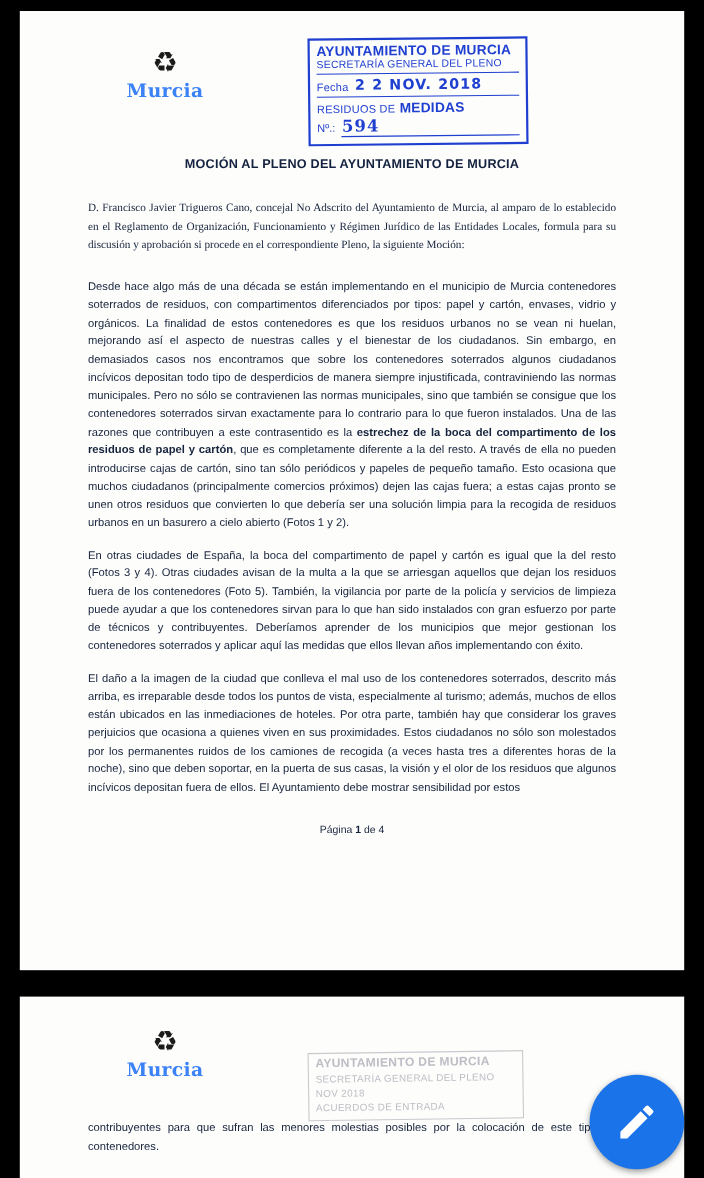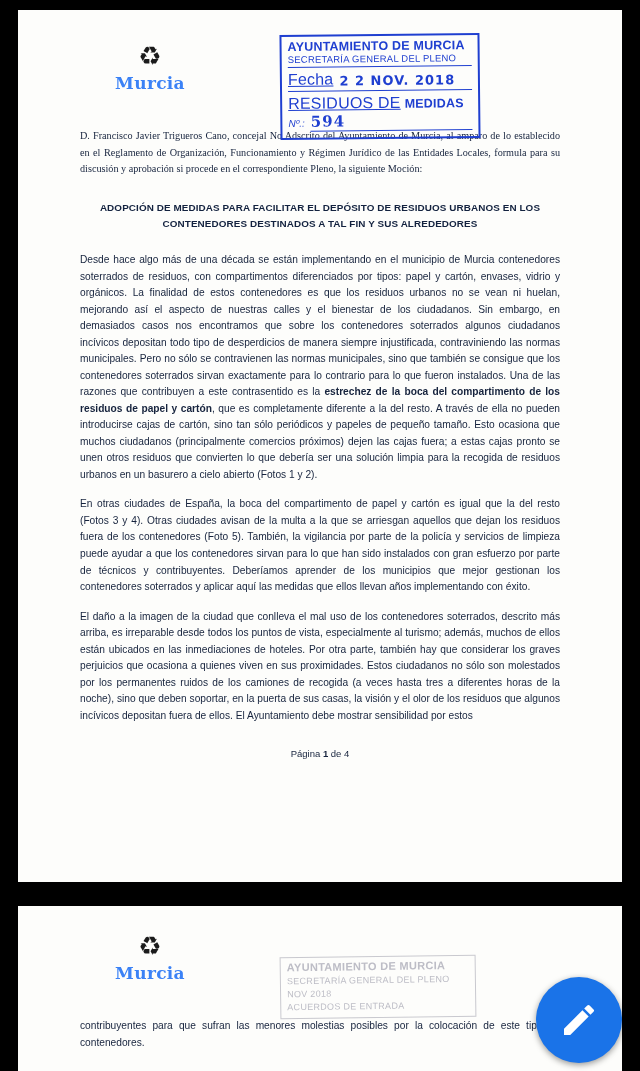--- a/index.html
+++ b/index.html
@@ -90,23 +90,22 @@
   }
   .stamp-row {
     display: flex;
     align-items: flex-end;
     gap: 6px;
     border-bottom: 1.5px solid #1f3fd0;
     padding-bottom: 2px;
     margin-bottom: 3px;
   }
   .stamp-lbl {
-    font-size: 16px;
-    letter-spacing: 0.2px;
-    text-decoration: underline;
+    font-size: 10px;
+    letter-spacing: 0.2px;
   }
   .stamp-val {
     font-family: "DejaVu Sans", sans-serif;
     font-size: 13px;
     font-weight: bold;
     letter-spacing: 1px;
   }
   .stamp-row2 {
     display: flex;
     align-items: baseline;
@@ -117,21 +116,20 @@
     font-weight: bold;
     letter-spacing: 0.2px;
   }
   .stamp-row3 {
     display: flex;
     align-items: baseline;
     gap: 6px;
   }
   .stamp-num-lbl {
     font-size: 10px;
-    font-style: italic;
   }
   .stamp-num-val {
     font-family: "DejaVu Serif", serif;
     font-size: 15px;
     font-weight: bold;
     letter-spacing: 1px;
     border-bottom: 1.5px solid #1f3fd0;
     flex: 1;
   }
 
@@ -248,24 +246,24 @@
         <span class="stamp-entrada">MEDIDAS</span>
       </div>
       <div class="stamp-row3">
         <span class="stamp-num-lbl">Nº.:</span>
         <span class="stamp-num-val">594</span>
       </div>
     </div>
 
   </div>
 
+  <div class="doc-title">MOCIÓN AL PLENO DEL AYUNTAMIENTO DE MURCIA</div>
 
   <div class="para intro">D. Francisco Javier Trigueros Cano, concejal No Adscrito del Ayuntamiento de Murcia, al amparo de lo establecido en el Reglamento de Organización, Funcionamiento y Régimen Jurídico de las Entidades Locales, formula para su discusión y aprobación si procede en el correspondiente Pleno, la siguiente Moción:</div>
 
-  <div class="motion-title">ADOPCIÓN DE MEDIDAS PARA FACILITAR EL DEPÓSITO DE RESIDUOS URBANOS EN LOS CONTENEDORES DESTINADOS A TAL FIN Y SUS ALREDEDORES</div>
 
   <div class="para">
     <span>Desde hace algo más de una década se están implementando en el municipio de Murcia contenedores soterrados de residuos, con compartimentos diferenciados por tipos: papel y cartón, envases, vidrio y orgánicos. La finalidad de estos contenedores es que los residuos urbanos no se vean ni huelan, mejorando así el aspecto de nuestras calles y el bienestar de los ciudadanos. Sin embargo, en demasiados casos nos encontramos que sobre los contenedores soterrados algunos ciudadanos incívicos depositan todo tipo de desperdicios de manera siempre injustificada, contraviniendo las normas municipales. Pero no sólo se contravienen las normas municipales, sino que también se consigue que los contenedores soterrados sirvan exactamente para lo contrario para lo que fueron instalados. Una de las razones que contribuyen a este contrasentido es la </span><b>estrechez de la boca del compartimento de los residuos de papel y cartón</b><span>, que es completamente diferente a la del resto. A través de ella no pueden introducirse cajas de cartón, sino tan sólo periódicos y papeles de pequeño tamaño. Esto ocasiona que muchos ciudadanos (principalmente comercios próximos) dejen las cajas fuera; a estas cajas pronto se unen otros residuos que convierten lo que debería ser una solución limpia para la recogida de residuos urbanos en un basurero a cielo abierto (Fotos 1 y 2).</span>
   </div>
 
   <div class="para">En otras ciudades de España, la boca del compartimento de papel y cartón es igual que la del resto (Fotos 3 y 4). Otras ciudades avisan de la multa a la que se arriesgan aquellos que dejan los residuos fuera de los contenedores (Foto 5). También, la vigilancia por parte de la policía y servicios de limpieza puede ayudar a que los contenedores sirvan para lo que han sido instalados con gran esfuerzo por parte de técnicos y contribuyentes. Deberíamos aprender de los municipios que mejor gestionan los contenedores soterrados y aplicar aquí las medidas que ellos llevan años implementando con éxito.</div>
 
   <div class="para">El daño a la imagen de la ciudad que conlleva el mal uso de los contenedores soterrados, descrito más arriba, es irreparable desde todos los puntos de vista, especialmente al turismo; además, muchos de ellos están ubicados en las inmediaciones de hoteles. Por otra parte, también hay que considerar los graves perjuicios que ocasiona a quienes viven en sus proximidades. Estos ciudadanos no sólo son molestados por los permanentes ruidos de los camiones de recogida (a veces hasta tres a diferentes horas de la noche), sino que deben soportar, en la puerta de sus casas, la visión y el olor de los residuos que algunos incívicos depositan fuera de ellos. El Ayuntamiento debe mostrar sensibilidad por estos</div>
 
   <div class="footer">

